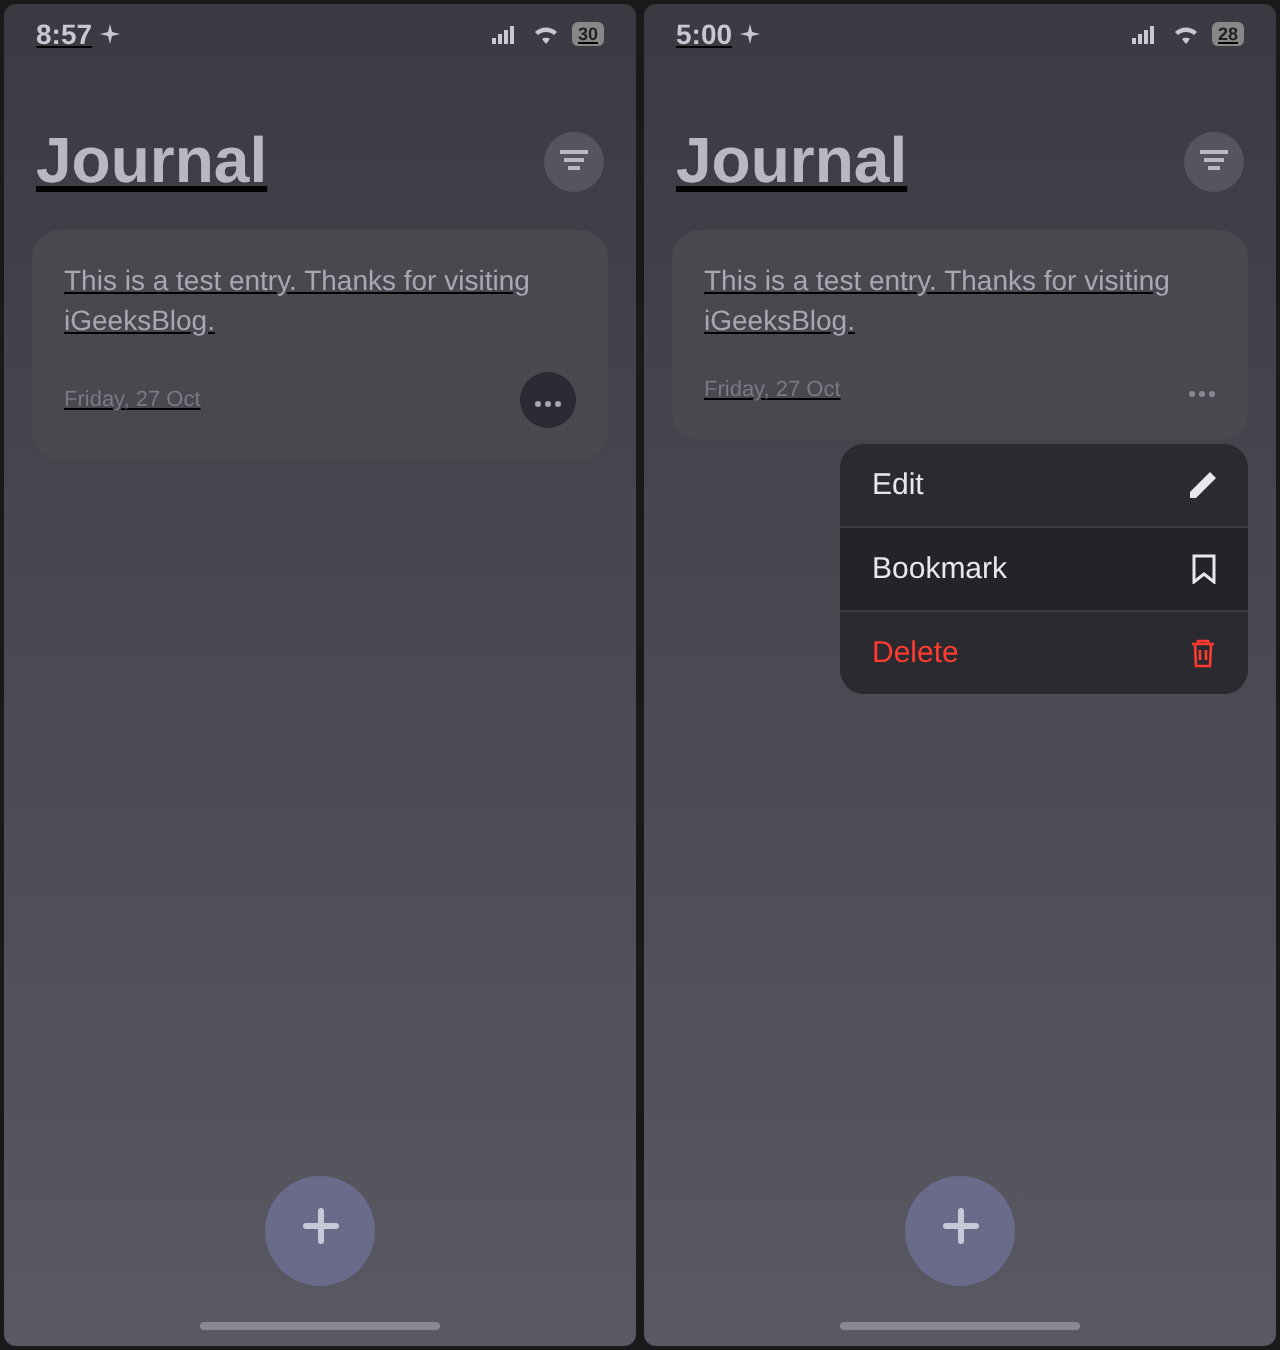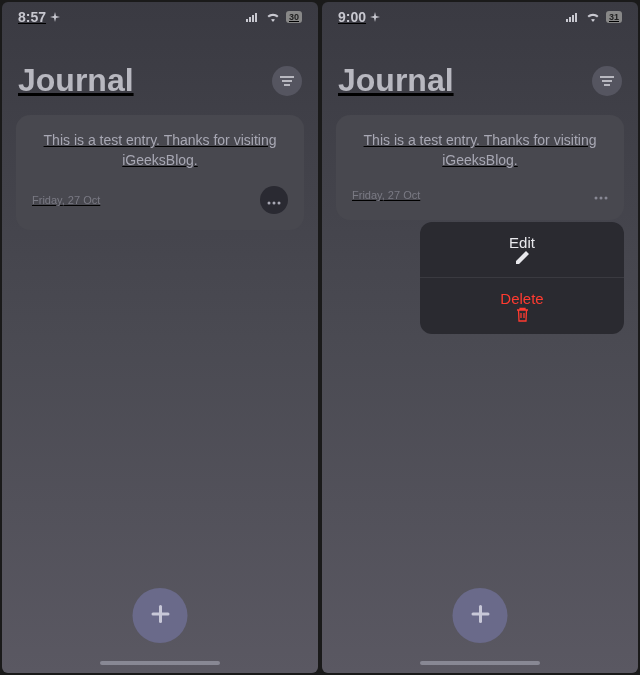--- a/index.html
+++ b/index.html
@@ -79,21 +79,20 @@
       display: flex;
       align-items: center;
       justify-content: center;
       color: #b8b8c0;
     }
     .entry-card {
       margin: 0 14px;
       background: #48484f;
       border-radius: 14px;
       padding: 16px;
-      text-align: center;
     }
     .entry-text {
       color: #a8a8b4;
       font-size: 14px;
       line-height: 1.4;
       margin-bottom: 16px;
     }
     .entry-footer {
       display: flex;
       justify-content: space-between;
@@ -152,21 +151,20 @@
       overflow: hidden;
     }
     .menu-item {
       display: flex;
       justify-content: space-between;
       align-items: center;
       padding: 12px 16px;
       color: #e8e8ec;
       font-size: 15px;
       border-bottom: 1px solid #3a3a40;
-      flex-direction: column;
     }
     .menu-item:last-child {
       border-bottom: none;
     }
     .menu-item.delete {
       color: #ff3b30;
       text-align: right;
     }
     .menu-item .menu-icon {
       display: flex;
@@ -244,42 +242,42 @@
         </svg>
     </span>
   </div>
 
   <div class="home-indicator"></div>
 </div>
 
 <div class="phone-screen">
   <div class="status-bar">
     <div class="status-time">
-      <span>9:00</span>
+      <span>5:00</span>
       <span class="status-icon">
         <svg width="10" height="10" viewBox="0 0 10 10">
             <path fill="currentColor" d="M5 0L6 4L10 5L6 6L5 10L4 6L0 5L4 4Z"></path>
           </svg>
       </span>
     </div>
     <div class="status-right">
       <span class="status-icon">
         <svg width="14" height="10" viewBox="0 0 14 10">
             <rect fill="currentColor" x="0" y="7" width="2" height="3"></rect>
             <rect fill="currentColor" x="3" y="5" width="2" height="5"></rect>
             <rect fill="currentColor" x="6" y="3" width="2" height="7"></rect>
             <rect fill="currentColor" x="9" y="1" width="2" height="9"></rect>
           </svg>
       </span>
       <span class="status-icon">
         <svg width="14" height="10" viewBox="0 0 14 10">
             <path fill="currentColor" d="M7 10L9 7.5C8 6.7 6 6.7 5 7.5ZM3 5.5C5.2 3.5 8.8 3.5 11 5.5L12.5 4C9.5 1 4.5 1 1.5 4Z"></path>
           </svg>
       </span>
-      <span class="battery-badge">31</span>
+      <span class="battery-badge">28</span>
     </div>
   </div>
 
   <div class="header">
     <div class="header-title">Journal</div>
     <div class="filter-button">
       <span>
         <svg width="14" height="10" viewBox="0 0 14 10">
             <rect fill="currentColor" x="0" y="0" width="14" height="2"></rect>
             <rect fill="currentColor" x="2" y="4" width="10" height="2"></rect>
@@ -307,20 +305,28 @@
 
   <div class="context-menu">
     <div class="menu-item">
       <span>Edit</span>
       <span class="menu-icon">
         <svg width="14" height="14" viewBox="0 0 14 14">
             <path fill="currentColor" d="M10 1L13 4L4 13L1 13L1 10ZM11 0L14 3L12.5 4.5L9.5 1.5Z"></path>
           </svg>
       </span>
     </div>
+    <div class="menu-item menu-middle">
+      <span>Bookmark</span>
+      <span class="menu-icon">
+        <svg width="12" height="15" viewBox="0 0 12 15">
+            <path fill="none" stroke="currentColor" stroke-width="1.5" d="M1 1 H11 V14 L6 10 L1 14 Z"></path>
+          </svg>
+      </span>
+    </div>
     <div class="menu-item delete">
       <span>Delete</span>
       <span class="menu-icon">
         <svg width="13" height="15" viewBox="0 0 13 15">
             <path fill="none" stroke="currentColor" stroke-width="1.3" d="M1 3H12M4 3V1.5H9V3M2.5 3L3 14H10L10.5 3M5 6V11M8 6V11"></path>
           </svg>
       </span>
     </div>
   </div>
 

